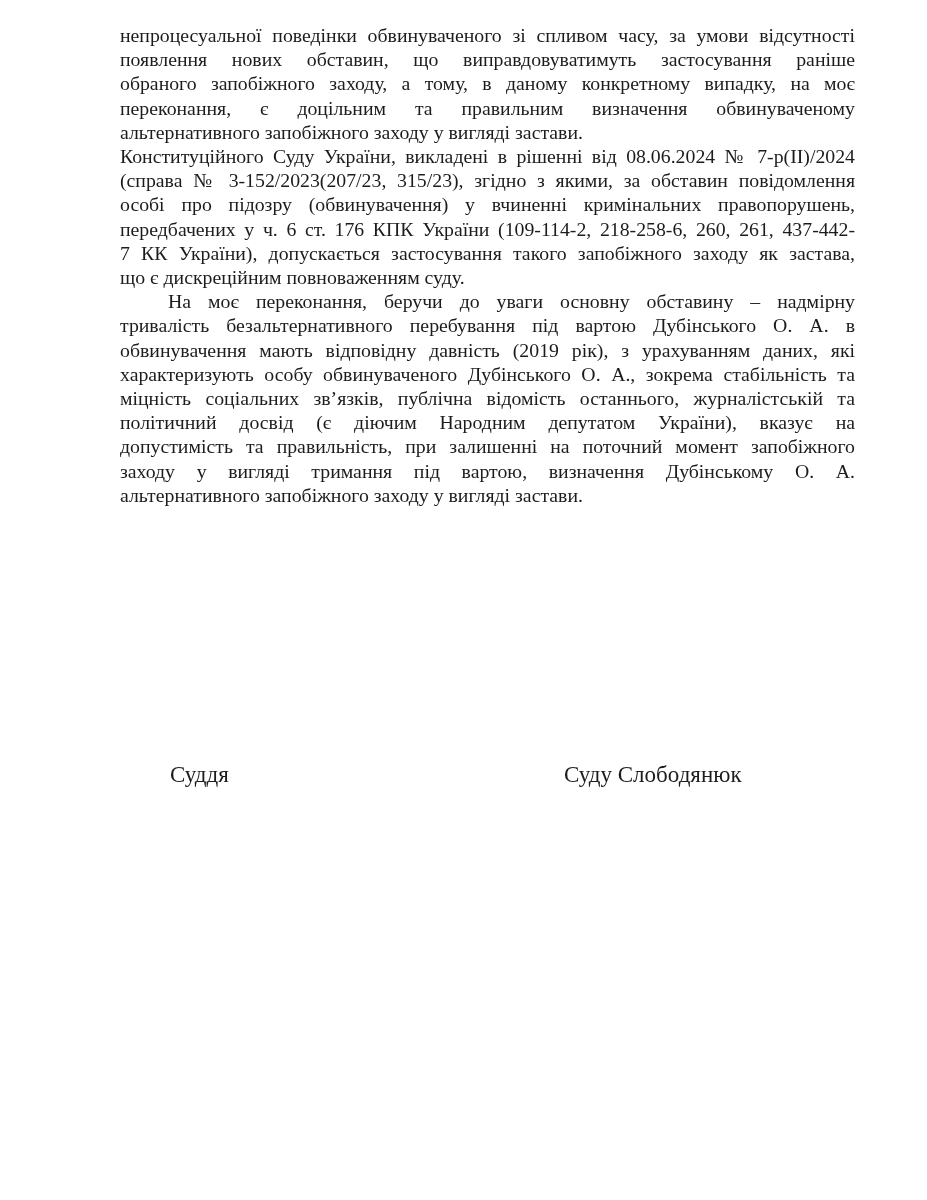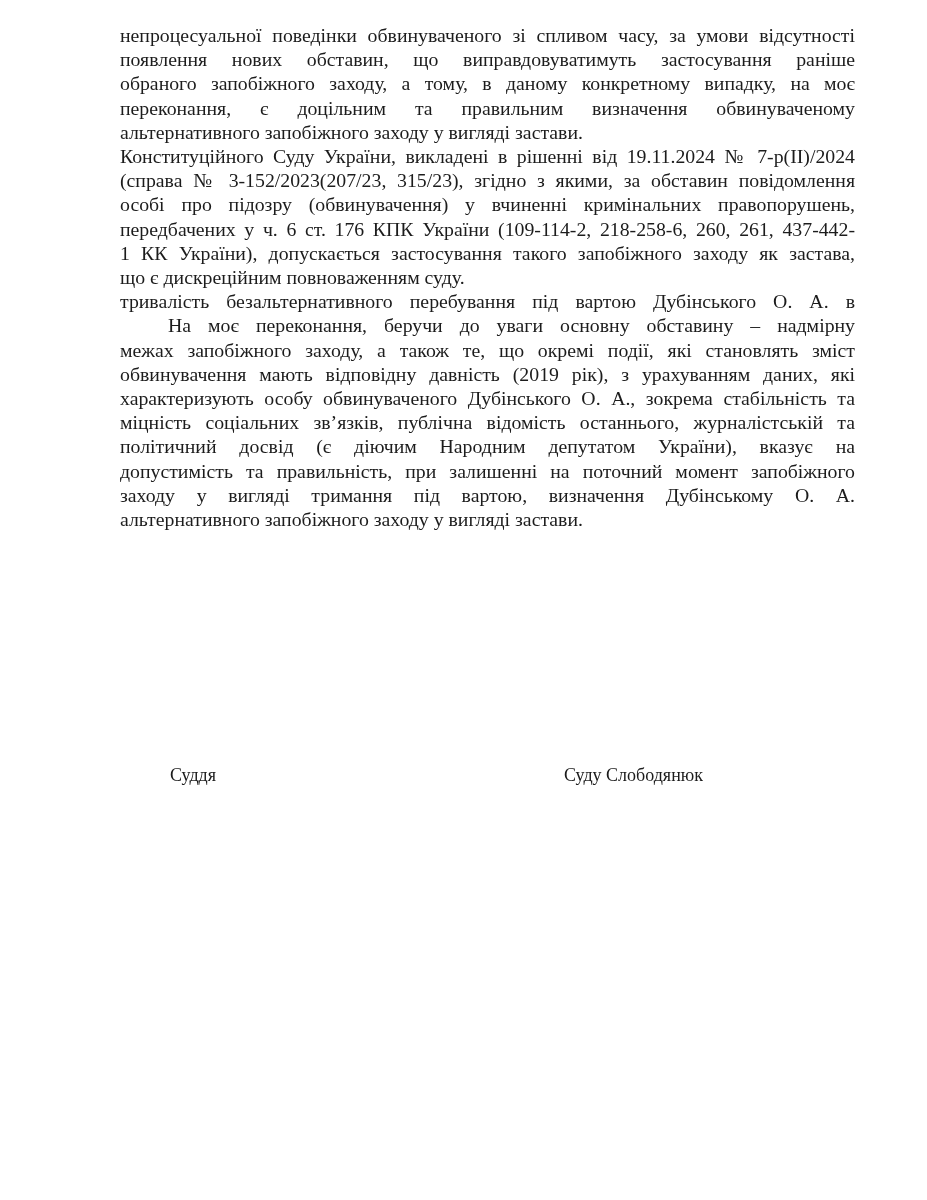--- a/index.html
+++ b/index.html
@@ -34,21 +34,21 @@
   }
   .line.indent {
     text-indent: 48px;
   }
   .signature-block {
     position: absolute;
     left: 0;
     top: 763px;
     width: 927px;
     height: 26px;
-    font-size: 18px;
+    font-size: 23px;
     line-height: 24.2px;
   }
   .signature-role {
     position: absolute;
     left: 170px;
     top: 0;
   }
   .signature-name {
     position: absolute;
     left: 564px;
@@ -59,29 +59,28 @@
 <body>
 
 <div class="page">
 
   <div class="text-block" id="text-block">
       <div class="line">непроцесуальної поведінки обвинуваченого зі спливом часу, за умови відсутності</div>
       <div class="line">появлення нових обставин, що виправдовуватимуть застосування раніше</div>
       <div class="line">обраного запобіжного заходу, а тому, в даному конкретному випадку, на моє</div>
       <div class="line">переконання, є доцільним та правильним визначення обвинуваченому</div>
       <div class="line last">альтернативного запобіжного заходу у вигляді застави.</div>
-      <div class="line">Конституційного Суду України, викладені в рішенні від 19.11.2024 № 7-р(ІІ)/2024</div>
+      <div class="line">Конституційного Суду України, викладені в рішенні від 08.06.2024 № 7-р(ІІ)/2024</div>
       <div class="line">(справа № 3-152/2023(207/23, 315/23), згідно з якими, за обставин повідомлення</div>
       <div class="line">особі про підозру (обвинувачення) у вчиненні кримінальних правопорушень,</div>
       <div class="line">передбачених у ч. 6 ст. 176 КПК України (109-114-2, 218-258-6, 260, 261, 437-442-</div>
-      <div class="line">1 КК України), допускається застосування такого запобіжного заходу як застава,</div>
+      <div class="line">7 КК України), допускається застосування такого запобіжного заходу як застава,</div>
       <div class="line last">що є дискреційним повноваженням суду.</div>
+      <div class="line indent">На моє переконання, беручи до уваги основну обставину – надмірну</div>
       <div class="line">тривалість безальтернативного перебування під вартою Дубінського О. А. в</div>
-      <div class="line indent">На моє переконання, беручи до уваги основну обставину – надмірну</div>
-      <div class="line">межах запобіжного заходу, а також те, що окремі події, які становлять зміст</div>
       <div class="line">обвинувачення мають відповідну давність (2019 рік), з урахуванням даних, які</div>
       <div class="line">характеризують особу обвинуваченого Дубінського О. А., зокрема стабільність та</div>
       <div class="line">міцність соціальних зв’язків, публічна відомість останнього, журналістській та</div>
       <div class="line">політичний досвід (є діючим Народним депутатом України), вказує на</div>
       <div class="line">допустимість та правильність, при залишенні на поточний момент запобіжного</div>
       <div class="line">заходу у вигляді тримання під вартою, визначення Дубінському О. А.</div>
       <div class="line last">альтернативного запобіжного заходу у вигляді застави.</div>
     </div>
 
   <div class="signature-block">

